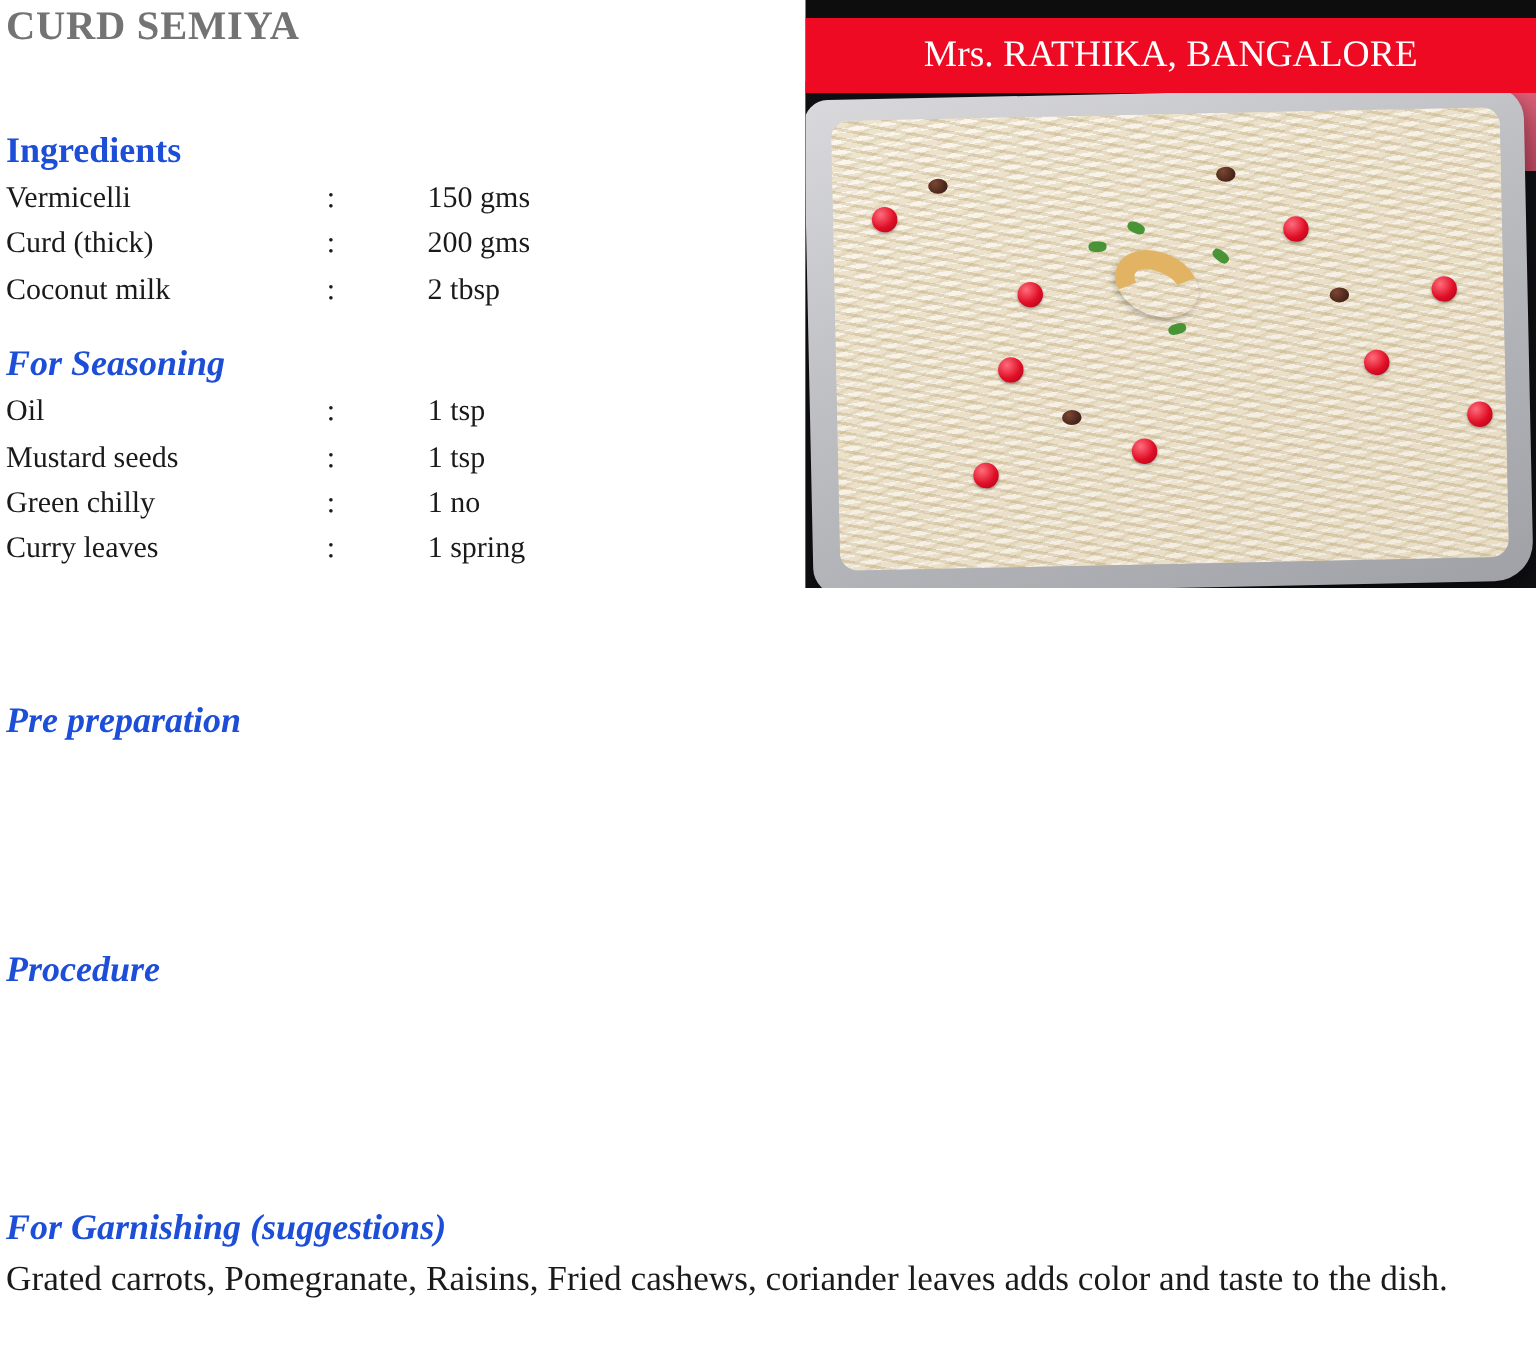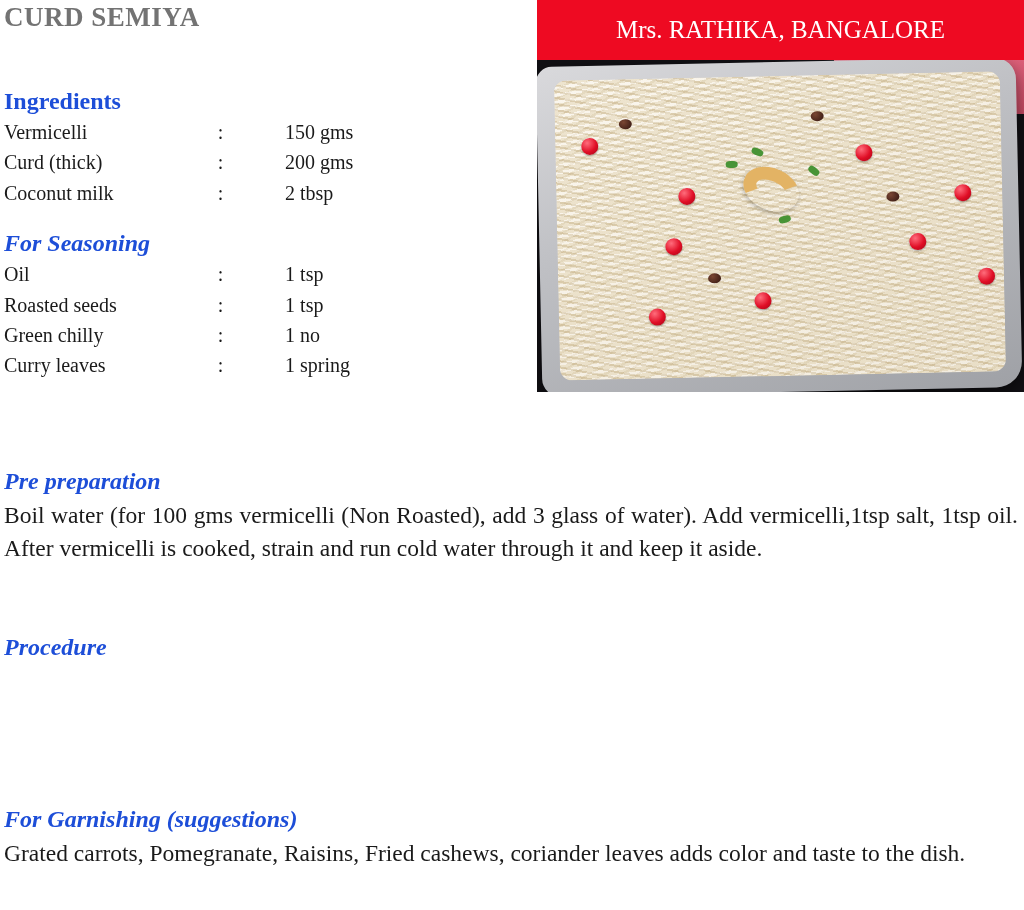--- a/index.html
+++ b/index.html
@@ -36,23 +36,23 @@
     left: 537px;
     top: 0px;
     width: 487px;
     height: 392px;
     background: #0d0d0d;
     overflow: hidden;
   }
   .photo-credit-bar {
     position: absolute;
     left: 0;
-    top: 0;
+    top: 12px;
     width: 487px;
-    height: 60px;
+    height: 50px;
     background: #ee0a22;
     color: #ffffff;
     font-family: "Liberation Serif", serif;
     font-size: 25px;
     display: flex;
     align-items: center;
     justify-content: center;
     z-index: 3;
   }
   .photo-area {
@@ -244,41 +244,40 @@
 
     <div class="section-head italic">For Seasoning</div>
     <table class="ing-table">
       <tbody>
           <tr>
         <td class="col-item">Oil</td>
         <td class="col-colon">:</td>
         <td class="col-qty">1 tsp</td>
       </tr>
       <tr>
-        <td class="col-item">Roasted seeds</td>
+        <td class="col-item">Mustard seeds</td>
         <td class="col-colon">:</td>
         <td class="col-qty">1 tsp</td>
       </tr>
       <tr>
         <td class="col-item">Green chilly</td>
         <td class="col-colon">:</td>
         <td class="col-qty">1 no</td>
       </tr>
       <tr>
         <td class="col-item">Curry leaves</td>
         <td class="col-colon">:</td>
         <td class="col-qty">1 spring</td>
       </tr>
     </tbody>
       </table>
   </div>
 
   <div class="body-block" id="pre-block">
     <div class="section-head italic head-gap">Pre preparation</div>
-    <p class="para">Boil water (for 100 gms vermicelli (Non Roasted), add 3 glass of water). Add vermicelli,1tsp salt, 1tsp oil. After vermicelli is cooked, strain and run cold water through it and keep it aside.</p>
   </div>
 
   <div class="body-block" id="proc-block">
     <div class="section-head italic head-gap">Procedure</div>
   </div>
 
   <div class="body-block" id="garnish-block">
     <div class="section-head italic head-gap">For Garnishing (suggestions)</div>
     <p class="para nojust">Grated carrots, Pomegranate, Raisins, Fried cashews, coriander leaves adds color and taste to the dish.</p>
   </div>

